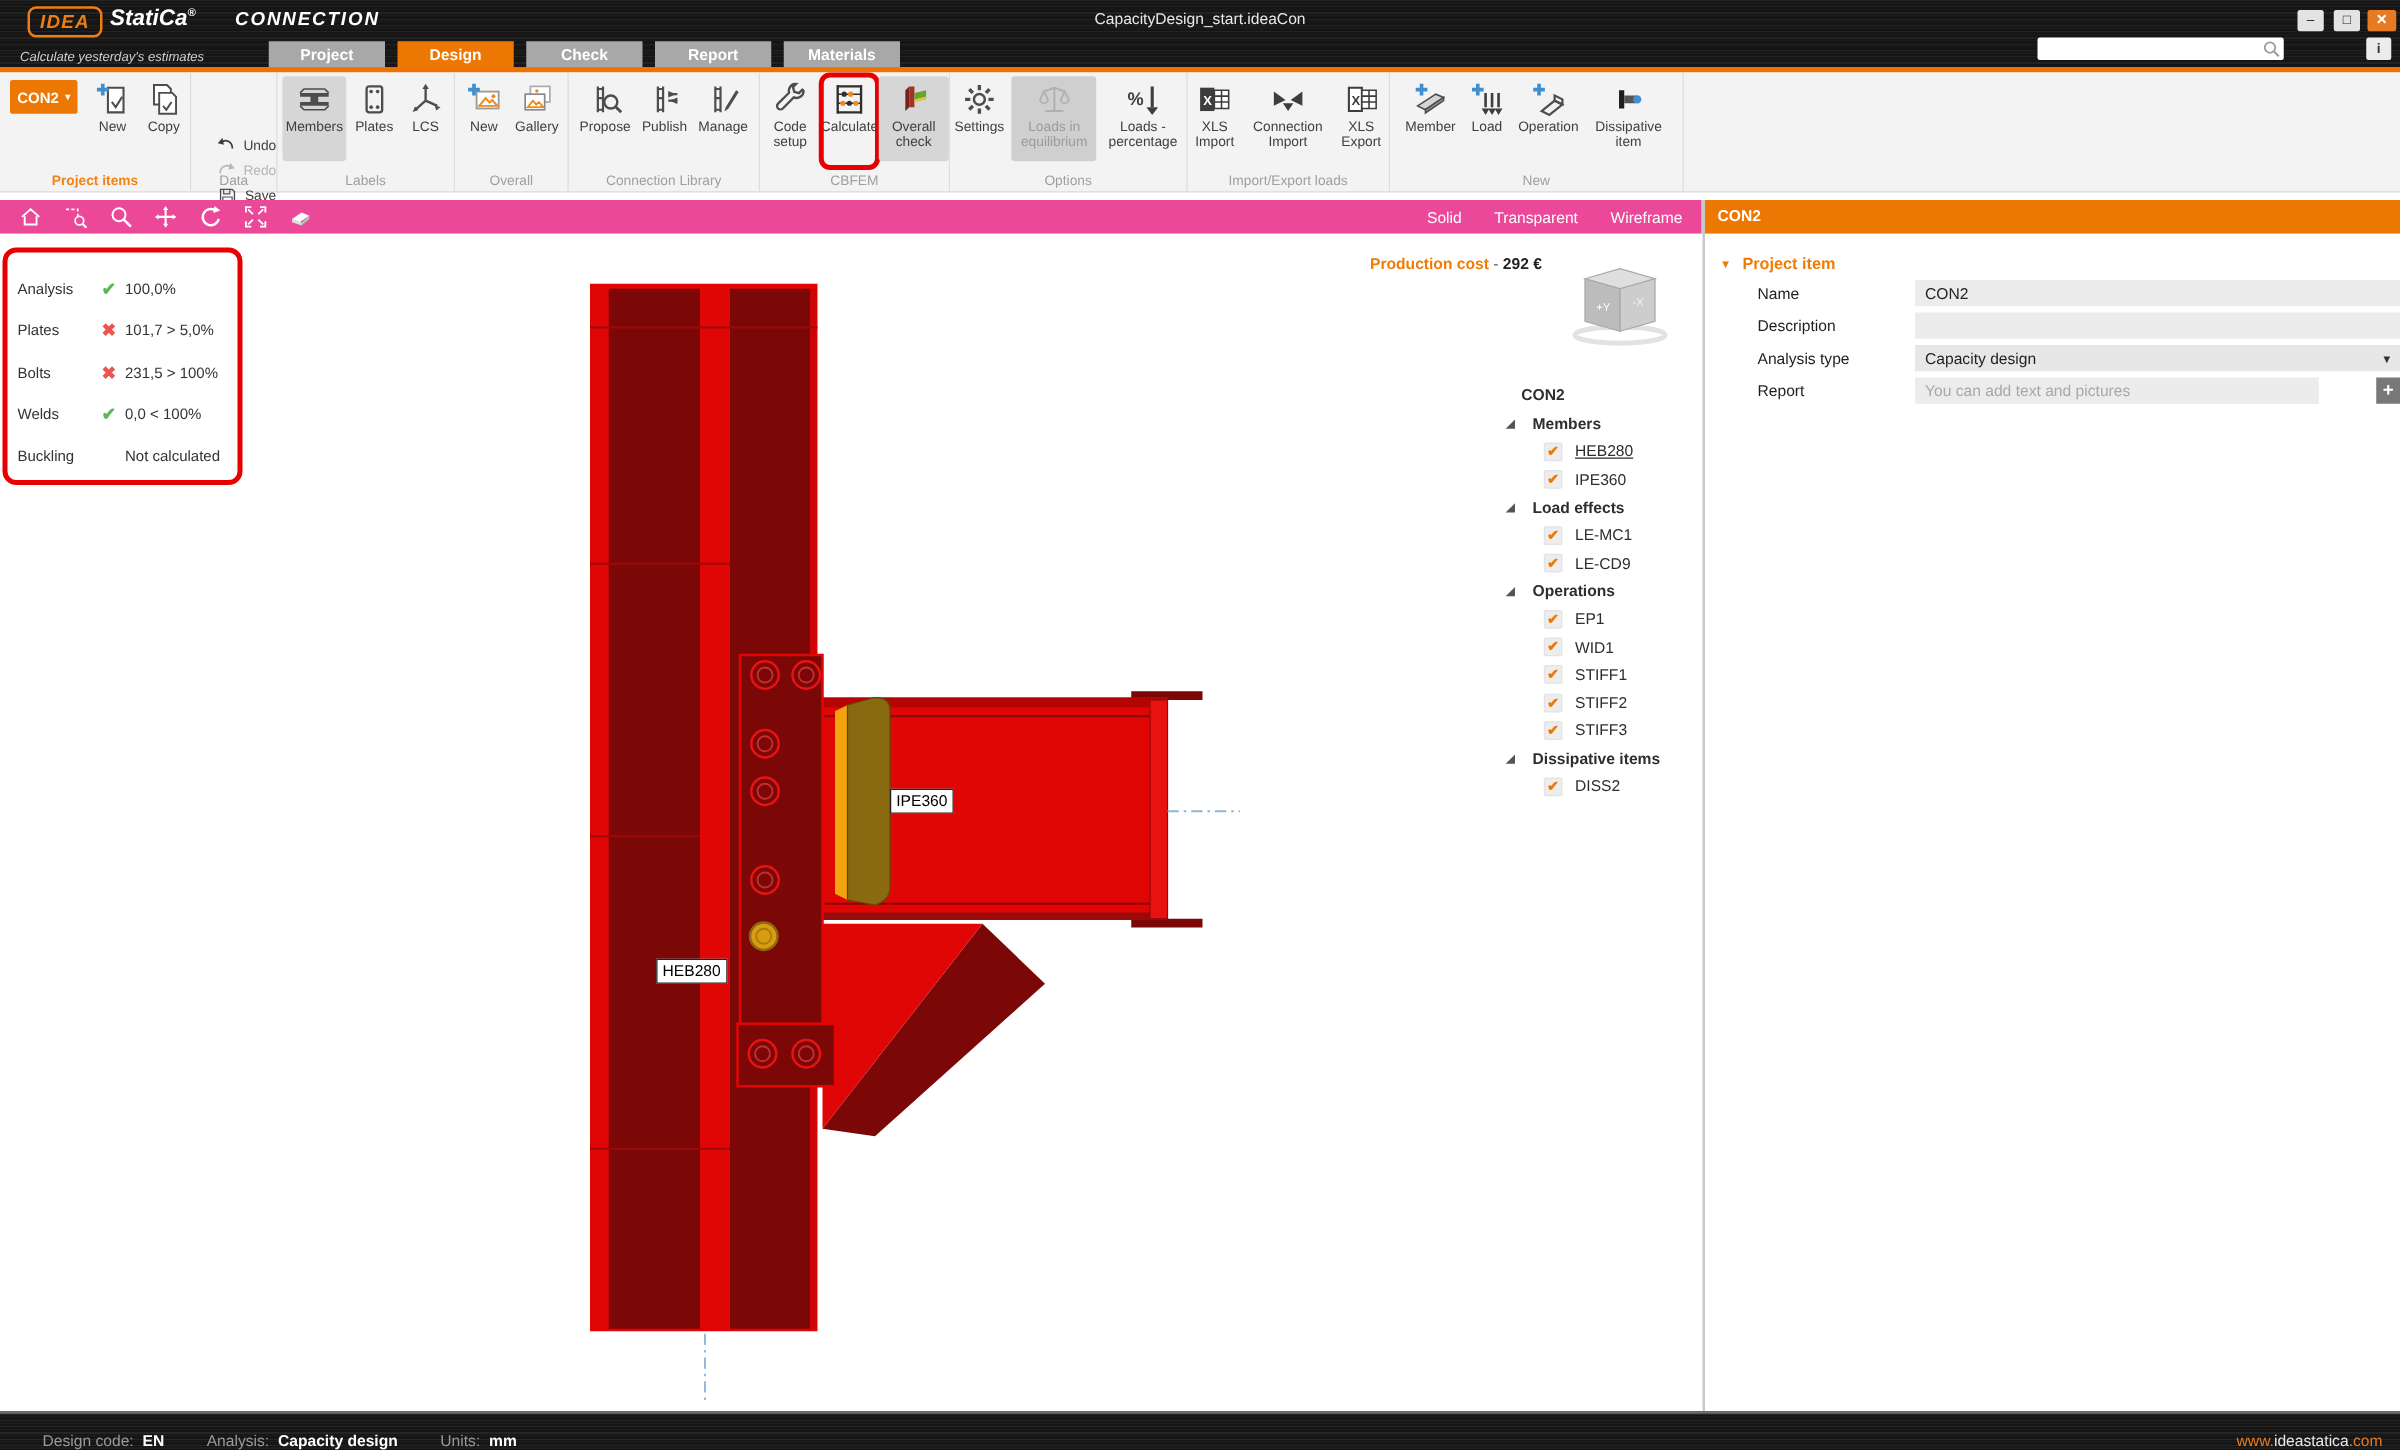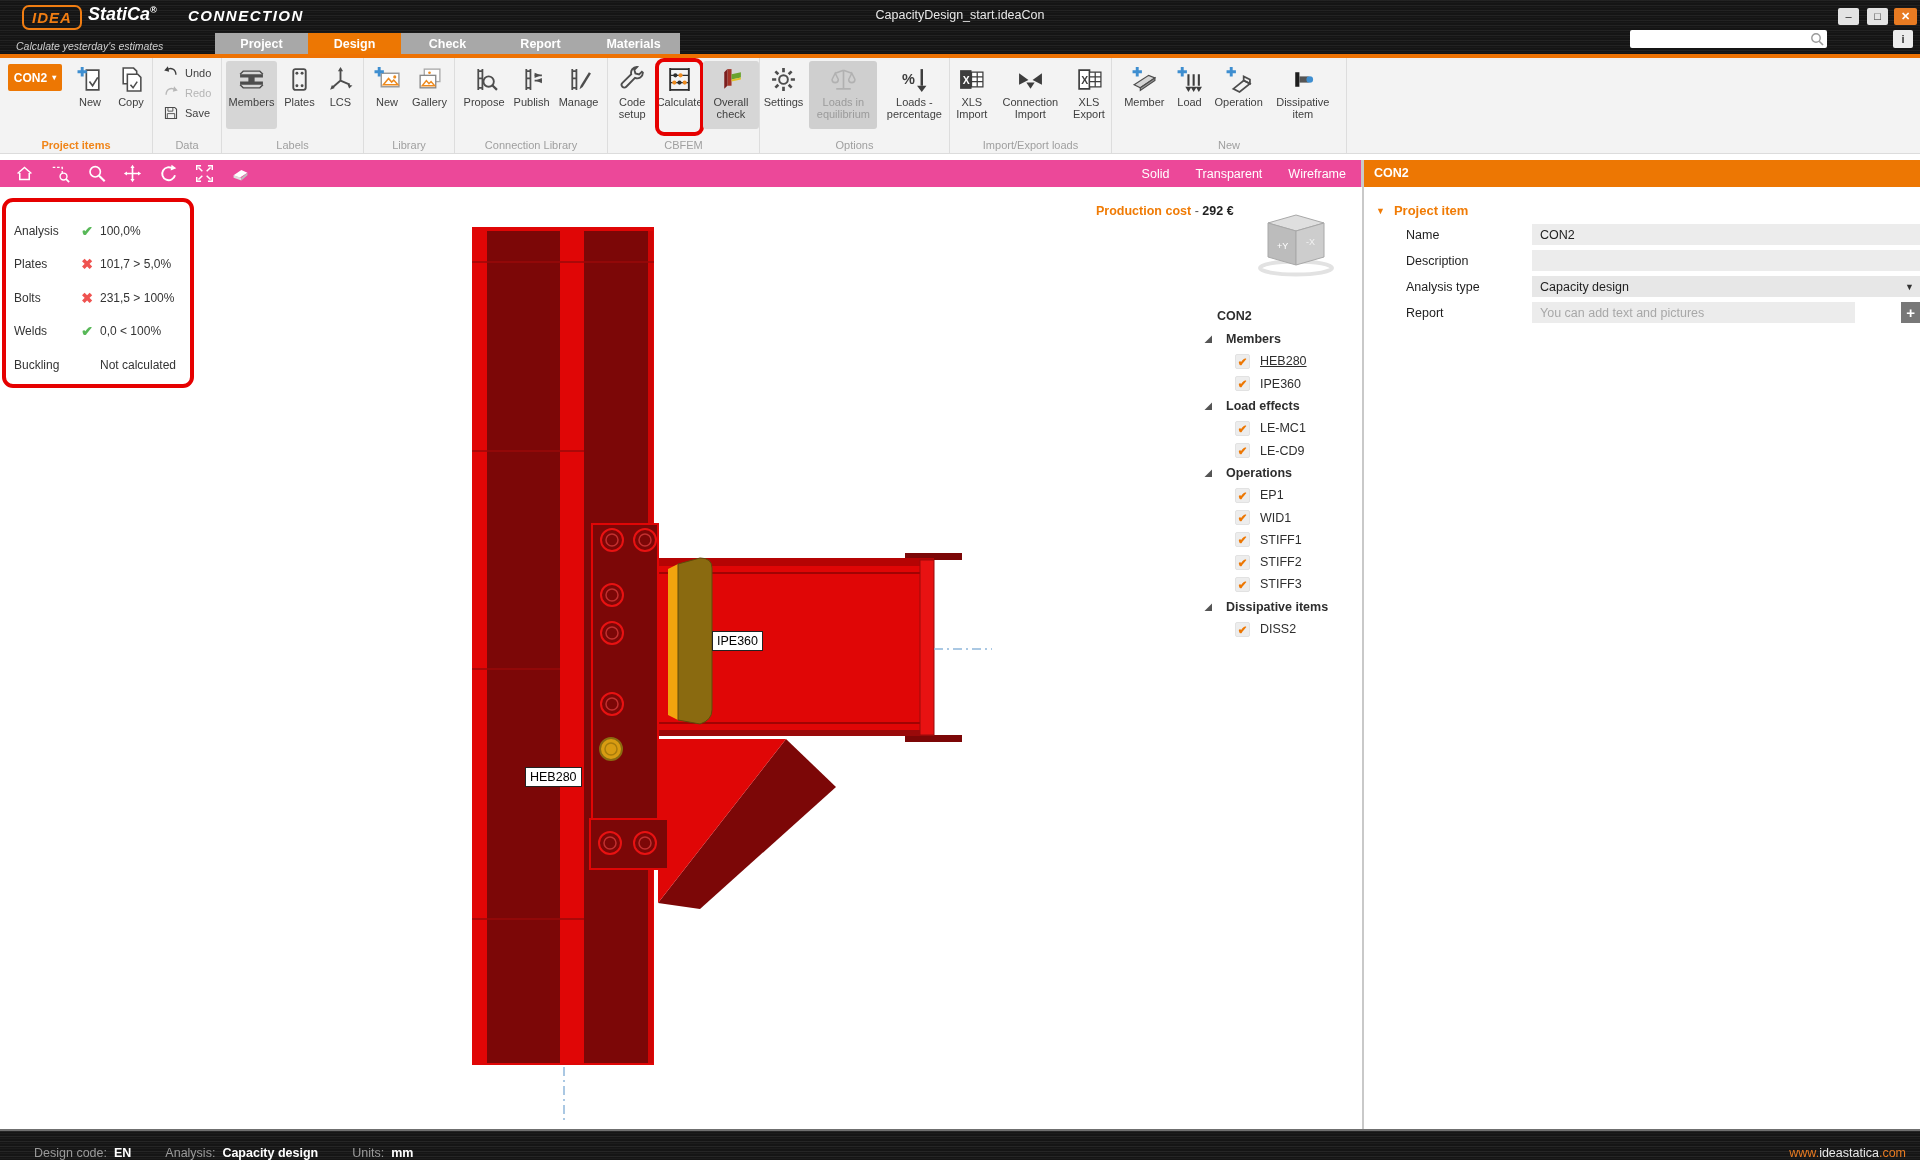--- a/index.html
+++ b/index.html
@@ -15,21 +15,21 @@
   .app-name{position:absolute;left:188px;top:7px;color:#fff;font-weight:bold;font-style:italic;font-size:15px;letter-spacing:1.5px;}
   .tagline{position:absolute;left:16px;top:40px;color:#cfcfcf;font-style:italic;font-size:10.5px;}
   .doc-title{position:absolute;left:560px;width:800px;top:8px;text-align:center;color:#e8e8e8;font-size:12.5px;}
   .win-btn{position:absolute;top:8px;width:21px;height:17px;text-align:center;line-height:16px;font-size:11px;background:#e3e3e3;color:#222;border-radius:2px;}
   #btn-min{left:1838px;} #btn-max{left:1867px;}
   #btn-close{left:1894px;width:23px;background:#e87b22;color:#fff;font-weight:bold;}
   .search-wrap{position:absolute;left:1630px;top:30px;width:197px;height:18px;background:#fff;border-radius:2px;}
   .search-input{position:absolute;left:0;top:0;width:100%;height:100%;border:none;outline:none;background:transparent;font-size:12px;padding:0 22px 0 6px;box-sizing:border-box;font-family:inherit;}
   .search-icon{position:absolute;right:3px;top:2px;width:14px;height:14px;}
   .info-btn{position:absolute;left:1893px;top:30px;width:20px;height:18px;background:#ececec;border-radius:2px;text-align:center;line-height:18px;font-weight:bold;font-size:11px;color:#333;}
-  .tabs{position:absolute;left:215px;top:33px;height:21px;display:flex;}
+  .tabs{position:absolute;left:215px;top:33px;height:21px;display:flex;gap:10px;}
   .tab{width:93px;background:#a8a8a8;color:#fff;font-weight:bold;font-size:12.5px;text-align:center;line-height:22px;height:21px;}
   .tab.active{background:#ed7703;}
   .orange-line{position:absolute;top:54px;left:0;width:100%;height:4px;background:#ee7203;}
 
   
   .ribbon{position:absolute;top:58px;left:0;width:100%;height:96px;background:#f3f3f3;border-bottom:1px solid #dcdcdc;display:flex;box-sizing:border-box;}
   .rgroup{position:relative;height:100%;border-right:1px solid #ddd;flex:0 0 auto;box-sizing:border-box;}
   .rgroup-filler{flex:1 1 auto;}
   .rrow{display:flex;justify-content:center;align-items:flex-start;gap:3px;padding-top:3px;}
   .rgroup.g0 .rrow{justify-content:flex-start;}
@@ -38,21 +38,21 @@
   .rbtn{position:relative;display:flex;flex-direction:column;align-items:center;max-width:68px;min-width:38px;height:68px;padding:2px 3px 0;font-size:11px;color:#3f3f3f;text-align:center;line-height:1.08;border-radius:3px;box-sizing:border-box;}
   .rbtn .ricon{height:32px;display:flex;align-items:center;justify-content:center;margin-bottom:2px;}
   .ricon svg{width:27px;height:27px;}
   .rbtn.selected{background:#d6d6d6;}
   .rbtn.disabled{color:#9b9b9b;}
   .rbtn.disabled .ricon{opacity:.55;}
   .rbtn.selected.disabled{background:#cfcfcf;}
   .rbtn.annotated::after{content:"";position:absolute;inset:-3px -4px -7px -4px;border:4px solid #e60000;border-radius:9px;pointer-events:none;}
   .rbtn-accent{width:54px;height:27px;background:#ed7703;color:#fff;font-weight:bold;font-size:12px;border-radius:2px;display:flex;align-items:center;justify-content:center;gap:5px;margin:3px 6px 0 8px;}
   .rbtn-accent .caret{font-size:8px;}
-  .rstack{display:flex;flex-direction:column;gap:1px;padding:5px 0 0 10px;align-items:flex-start;}
+  .rstack{display:flex;flex-direction:column;gap:1px;padding:5px 0 0 10px;align-items:flex-end;margin-top:44px;}
   .rbtn-small{display:flex;align-items:center;gap:6px;height:19px;font-size:11px;color:#3f3f3f;}
   .rbtn-small .sicon svg{width:16px;height:16px;display:block;}
   .rbtn-small.disabled{color:#b5b5b5;}
 
   
   .vp-toolbar{position:absolute;left:0;top:160px;width:1362px;height:27px;background:#ec4899;display:flex;align-items:center;padding-left:6px;box-sizing:border-box;}
   .vtool{width:36px;height:27px;display:flex;align-items:center;justify-content:center;}
   .vtool svg{width:19px;height:19px;}
   .vmodes{margin-left:auto;display:flex;gap:26px;padding-right:16px;color:#fff;font-size:12.5px;}
   .con2-header{position:absolute;left:1364px;top:160px;right:0;height:27px;background:#ed7703;color:#fff;font-size:12.5px;font-weight:bold;line-height:27px;padding-left:10px;box-sizing:border-box;}
@@ -258,21 +258,21 @@
               <svg viewBox="0 0 26 26">
                 <rect x="8" y="3" width="15" height="12" fill="#fff" stroke="#aaa" stroke-width="1.3"></rect>
                 <circle cx="13" cy="6.5" r="1.3" fill="#ed8a1e"></circle>
                 <rect x="4" y="9" width="15" height="12" fill="#fff" stroke="#888" stroke-width="1.3"></rect>
                 <path d="M6 19l4-5 2.5 3 2-2 3.5 4z" fill="none" stroke="#ed8a1e" stroke-width="1.4"></path>
               </svg>
             </span>
             <span class="rlabel">Gallery</span>
           </div>
         </div>
-        <div class="rgroup-label">Library</div>
+        <div class="rgroup-label">Overall</div>
       </div>
       <div class="rgroup" style="width: 153px;">
         <div class="rrow">
           <div class="rbtn">
             <span class="ricon">
               <svg viewBox="0 0 26 26">
                 <path d="M7 3v20M11 3v20M7 5h4M7 12h4M7 21h4" stroke="#4d4d4d" stroke-width="1.7" fill="none"></path>
                 <circle cx="17" cy="15" r="5" fill="none" stroke="#4d4d4d" stroke-width="1.8"></circle>
                 <path d="M20.5 18.5L25 23" stroke="#4d4d4d" stroke-width="2.2"></path>
               </svg>

